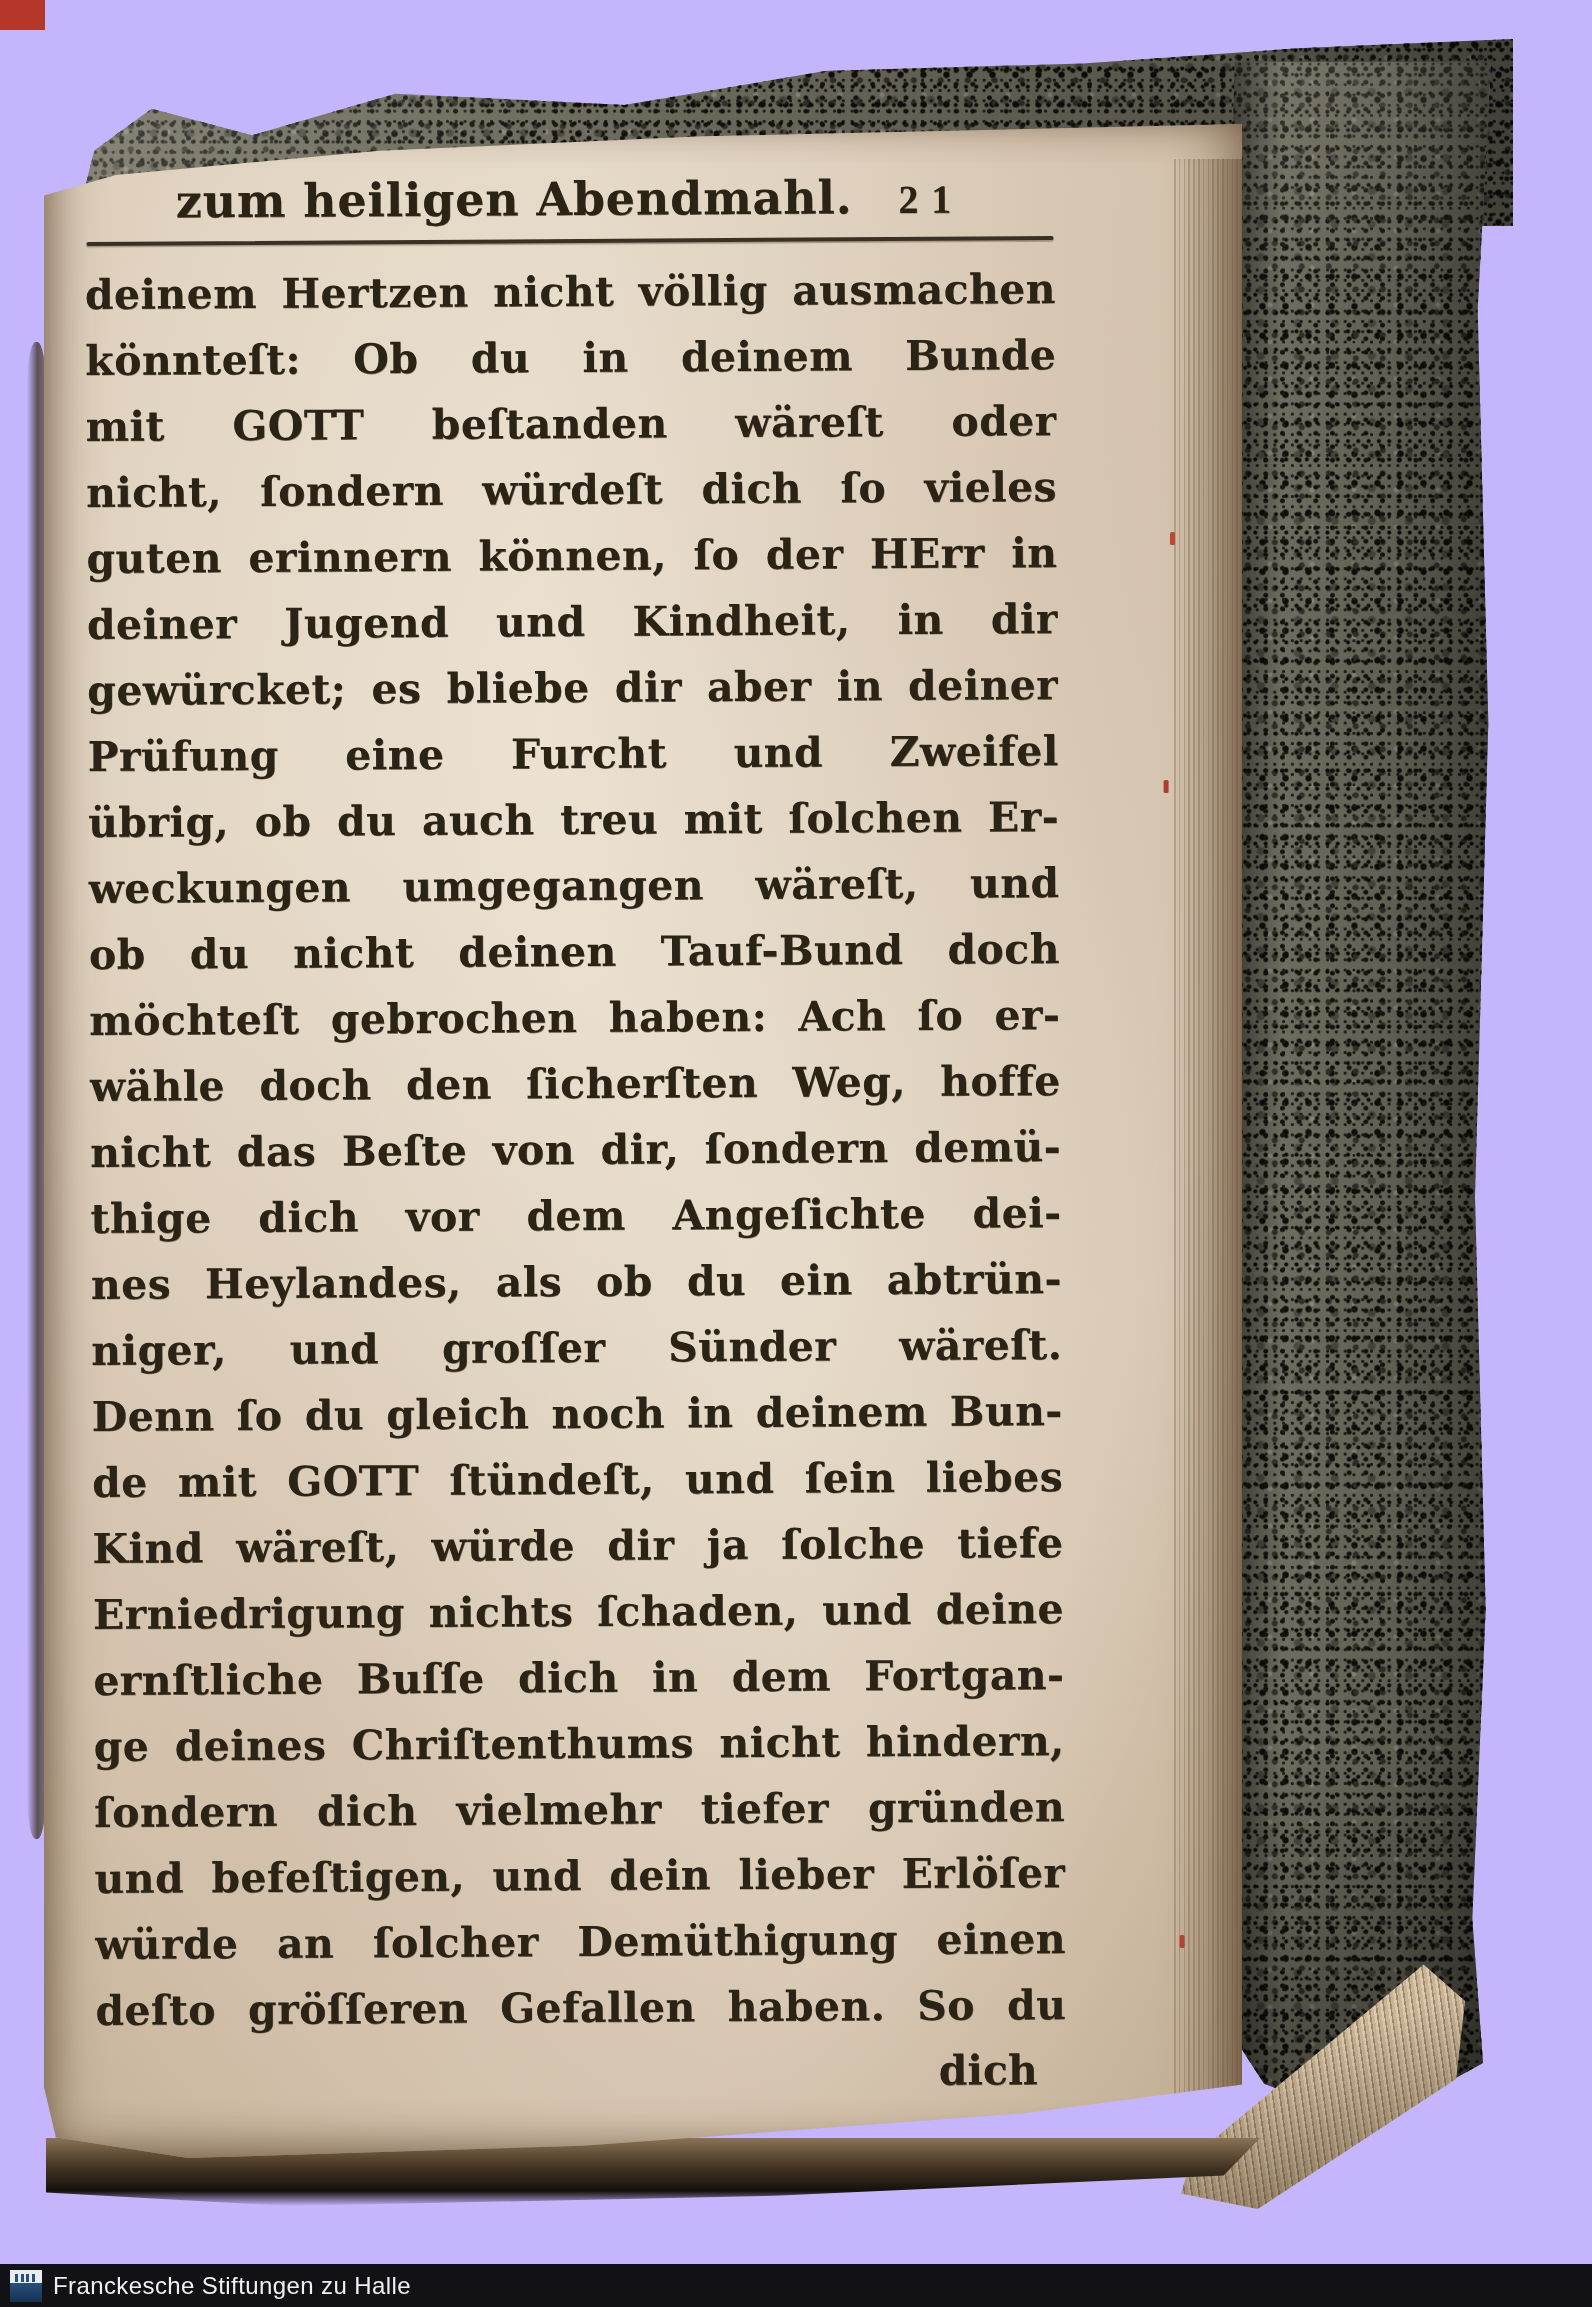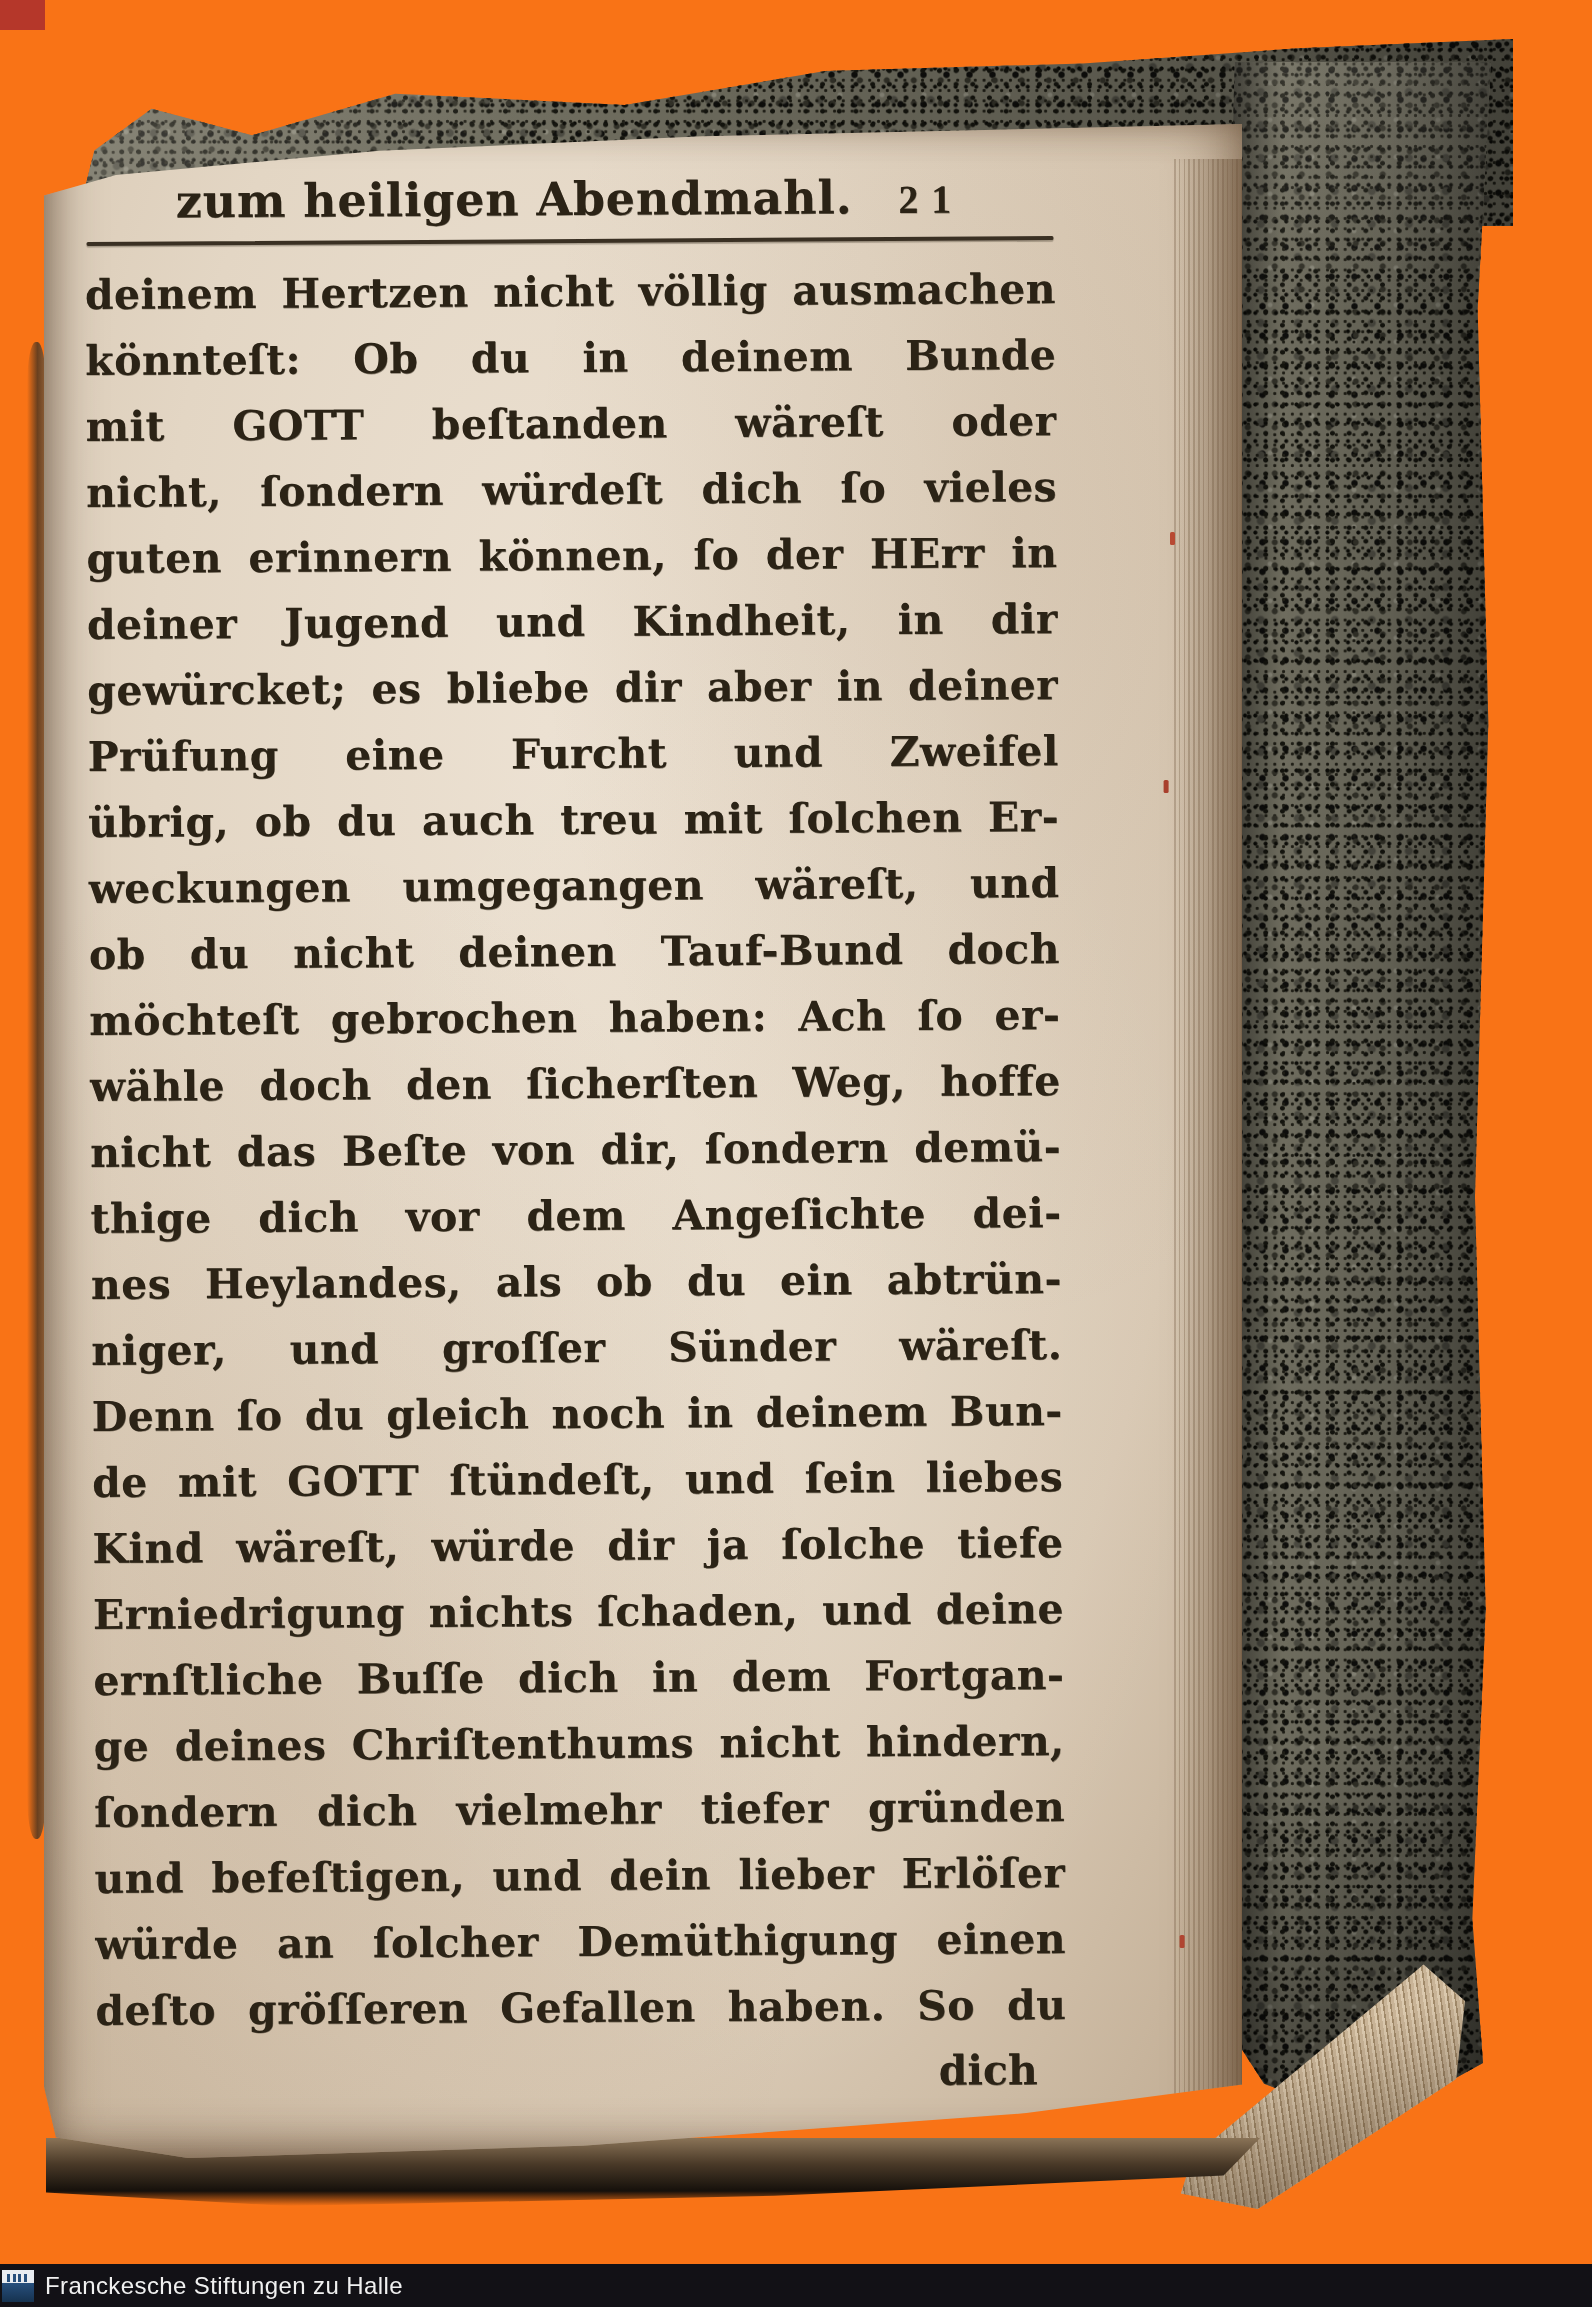--- a/index.html
+++ b/index.html
@@ -1,18 +1,18 @@
 <!DOCTYPE html>
 <html style="font-size:12.7px"><head>
 <meta charset="utf-8">
 <style>
   html,body{margin:0;padding:0;background:#000;}
   .photo{
     position:relative;width:1592px;height:2307px;overflow:hidden;
-    background:#f97316;font-family:"DejaVu Serif",serif;
+    background:#c4b5fd;font-family:"DejaVu Serif",serif;
   }
 
   
   .speckle{
     background-color:#6e6c5e;
     background-image:
       radial-gradient(circle,#14140e 0 2px,transparent 2.8px),
       radial-gradient(circle,#0c0c08 0 1.6px,transparent 2.4px),
       radial-gradient(circle,#323128 0 2.4px,transparent 3.6px),
       radial-gradient(circle,#1e1d15 0 1.2px,transparent 2px),
@@ -87,21 +87,21 @@
     box-shadow:0 1.6px 0.8px rgba(58,48,35,.35);}
   .body-text{font-size:41px;letter-spacing:0.4px;}
   .tline{height:66px;line-height:66px;text-align:justify;text-align-last:justify;overflow:hidden;}
   .catchword-row{height:65px;line-height:65px;text-align:right;padding-right:29px;font-size:41px;}
 
   
   .red-tab{position:absolute;left:0;top:0;width:45px;height:30px;background:#b5372a;z-index:4;}
 
   
   .watermark{position:absolute;left:0;bottom:0;width:100%;height:43px;z-index:10;
-    background:#121116;display:flex;align-items:center;gap:11px;padding-left:2px;box-sizing:border-box;
+    background:#121116;display:flex;align-items:center;gap:11px;padding-left:10px;box-sizing:border-box;
     font-family:"Liberation Sans",sans-serif;}
   .logo{width:32px;height:32px;flex:0 0 auto;position:relative;
     background:linear-gradient(180deg,#e8ecf1 0%,#e8ecf1 42%,#274f7c 42%,#16324f 100%);}
   .logo::after{content:"";position:absolute;left:4.8px;top:4.8px;width:22px;height:8px;
     background:repeating-linear-gradient(90deg,#274f7c 0 3.2px,#e8ecf1 3.2px 5.6px);}
   .wm-label{color:#f0f0f0;font-size:24px;letter-spacing:0.4px;}
 </style>
 </head>
 <body>
 

